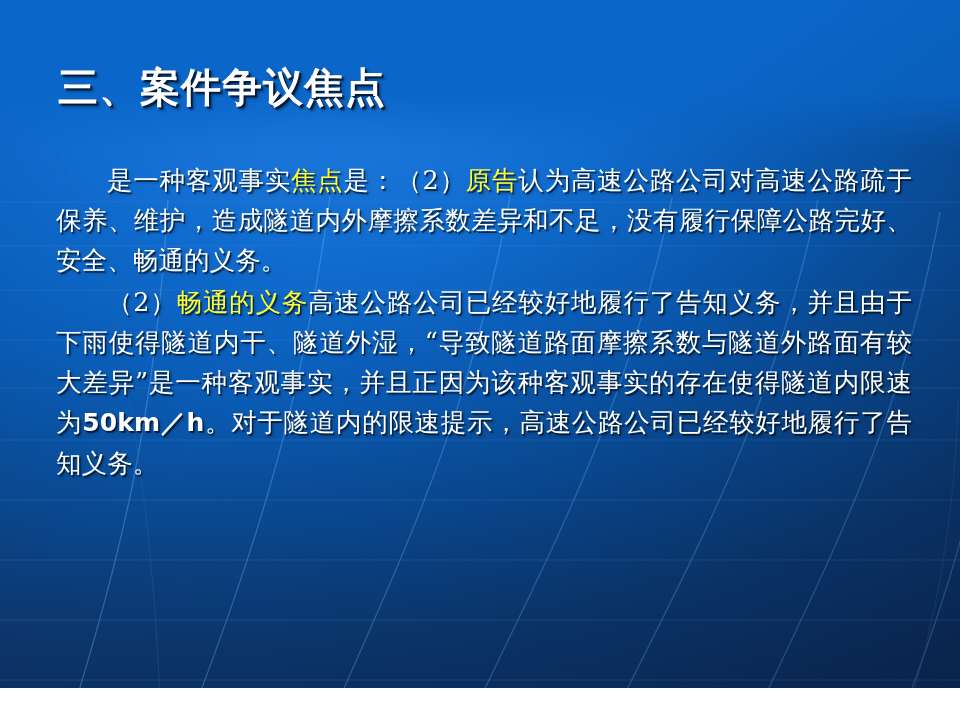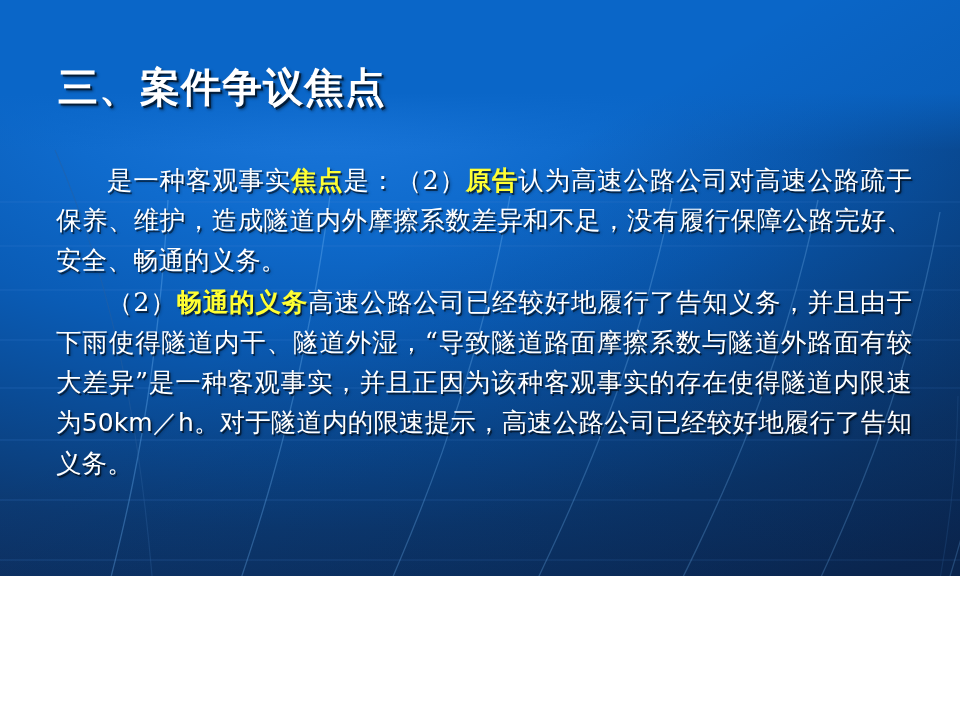--- a/index.html
+++ b/index.html
@@ -9,21 +9,21 @@
   body {
     width: 960px;
     height: 720px;
     overflow: hidden;
     font-family: "Liberation Serif", "DejaVu Serif", serif;
   }
 
   #slide {
     position: relative;
     width: 960px;
-    height: 576px;
+    height: 688px;
     overflow: hidden;
     background: #14532d;
   }
 
   
   .bg-base {
     position: absolute;
     inset: 0;
     background:
       radial-gradient(120% 95% at 34% 16%, #1d79dd 0%, #0f6bcd 24%, #0a5cb6 44%, #0a4b95 62%, #0c3a73 80%, #0d2d5c 100%);
@@ -82,26 +82,26 @@
     margin: 0;
     text-indent: 2em;
     text-align: justify;
     text-justify: inter-ideograph;
   }
   .para + .para {
     margin-top: 2px;
   }
   .hl {
     color: #ffff33;
-    font-weight: bold;
+    font-weight: normal;
   }
   .latin {
     font-family: "DejaVu Sans", "Liberation Sans", sans-serif;
     font-size: 25px;
-    font-weight: 400;
+    font-weight: 700;
   }
 </style>
 </head>
 <body>
 
 <div id="slide">
 
   <div class="bg-base"></div>
 
   <svg class="bg-svg" viewBox="0 0 960 720" preserveAspectRatio="none" aria-hidden="true">

